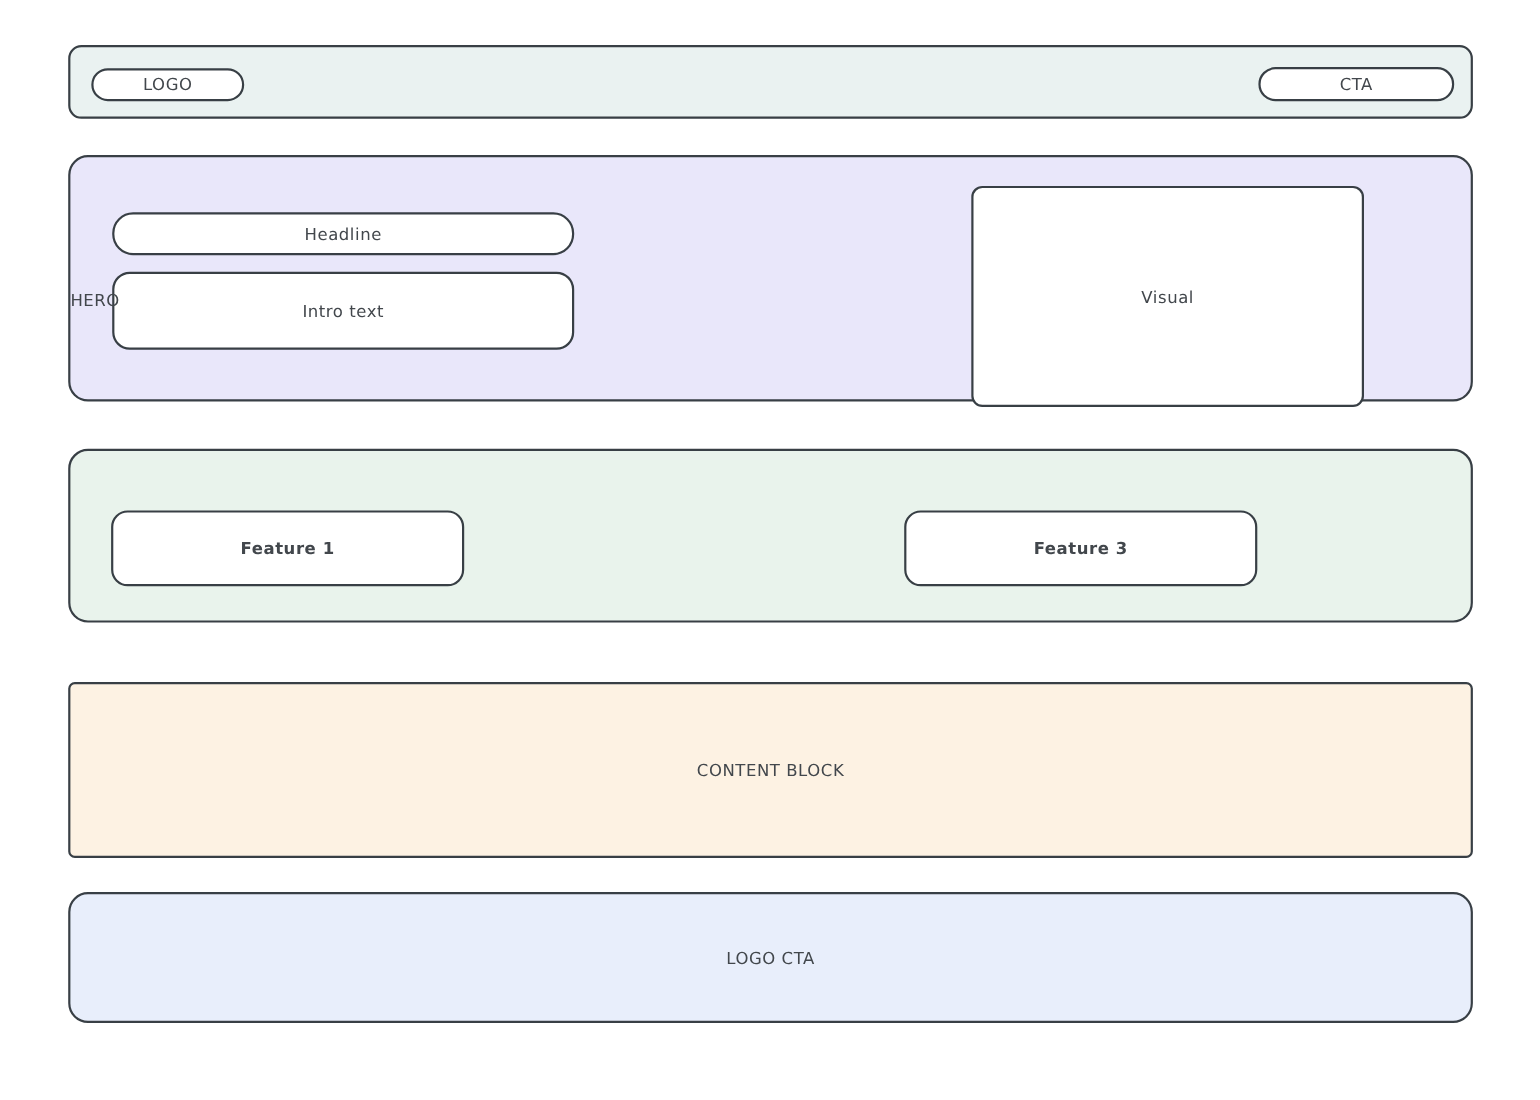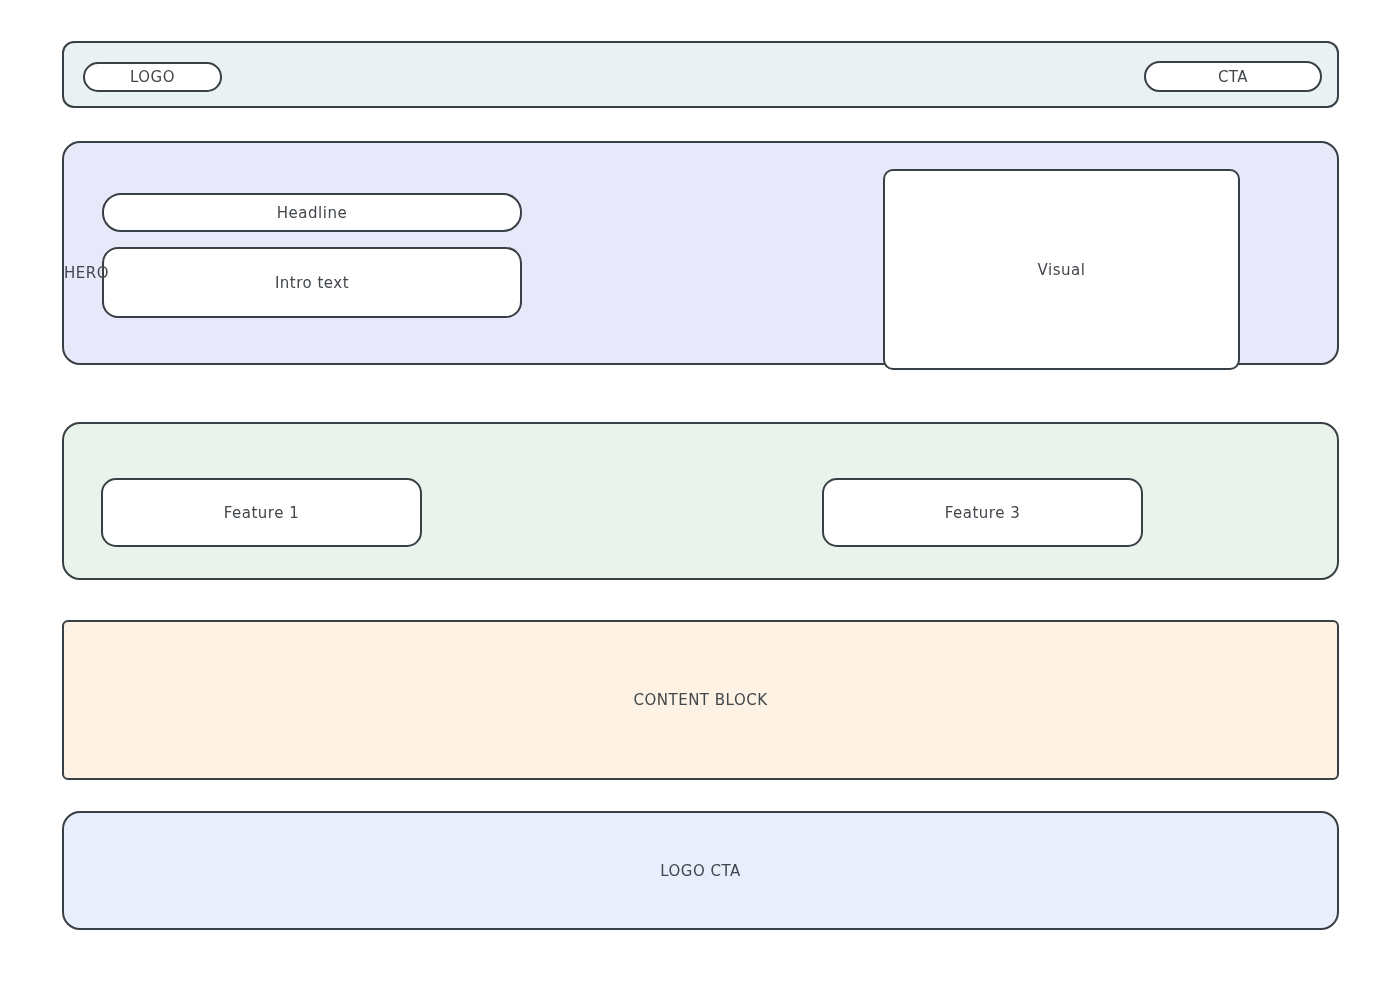--- a/index.html
+++ b/index.html
@@ -59,24 +59,25 @@
     border-radius: 18px;
   }
   #headline-box   { left: 38px; top: 50px;  width: 420px; height: 39px; border-radius: 19px; }
   #intro-box      { left: 38px; top: 104px; width: 420px; height: 71px; border-radius: 16px; }
   #primary-cta    { left: 38px; top: 189px; width: 160px; height: 37px; background: #e6ebfa; }
   #hero-label     { position: absolute; left: 0; right: 0; top: 121px; text-align: left; }
   #visual-box     { left: 819px; top: 26px; width: 357px; height: 201px; border-radius: 10px; }
 
   
   #features {
-    top: 422px;
+    top: 408px;
     height: 158px;
     background: #e9f3ec;
     border-radius: 18px;
+    font-weight: bold;
   }
   .feature-box { top: 54px; width: 321px; height: 69px; border-radius: 15px; }
   #feature-1 { left: 37px; }
   #feature-2 { left: 398px; }
   #feature-3 { left: 758px; }
 
   
   #content-block {
     top: 620px;
     height: 160px;

